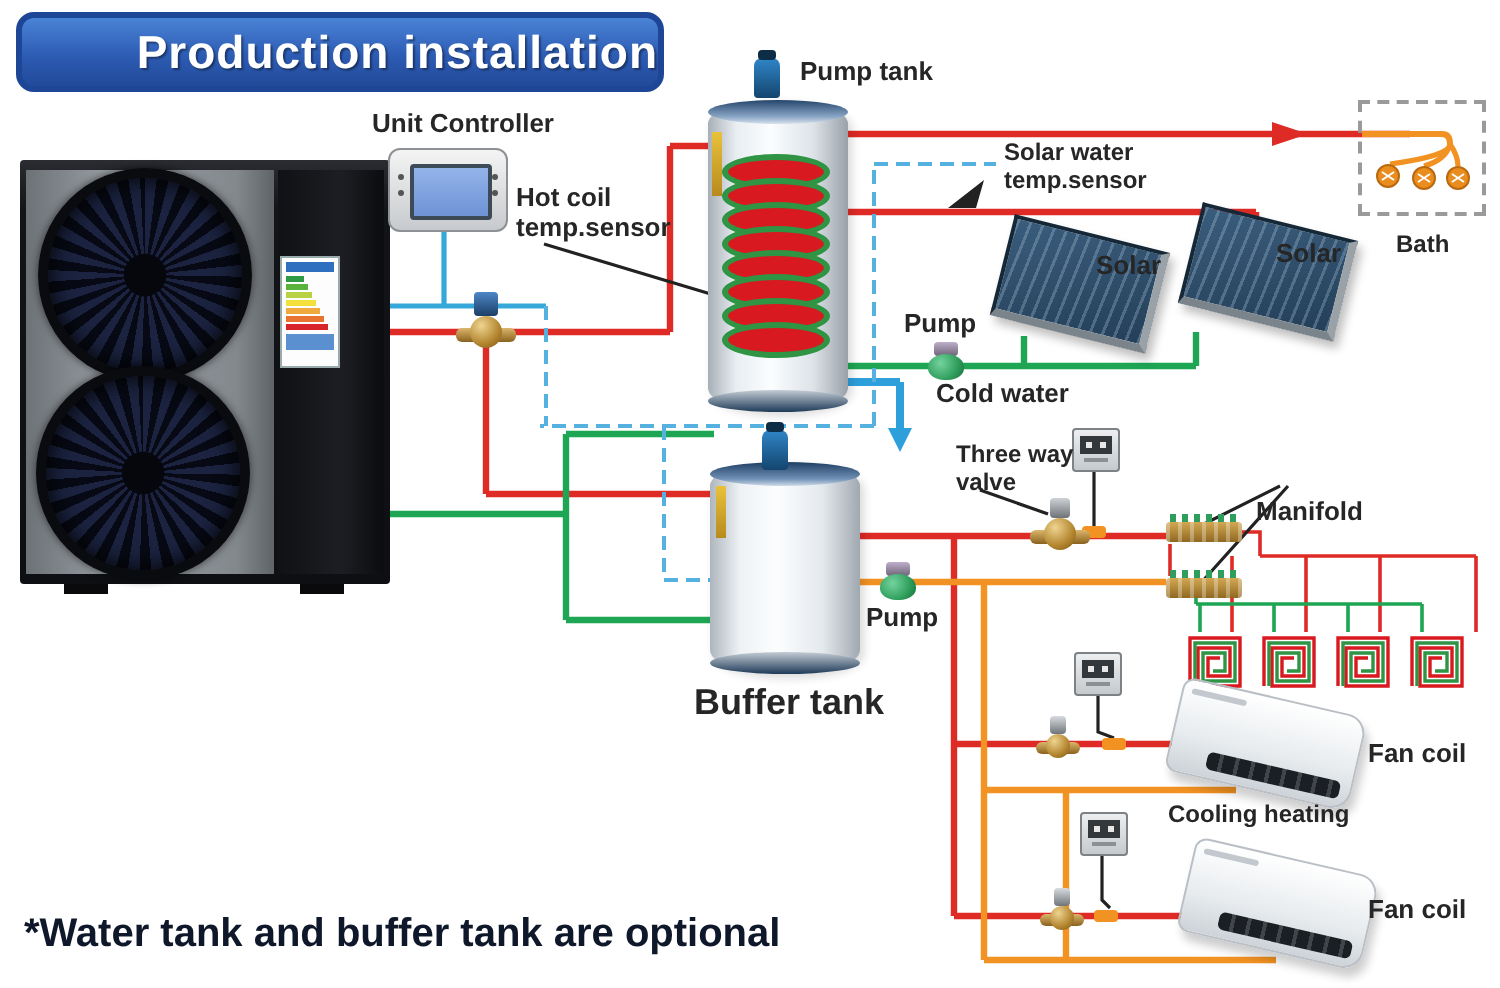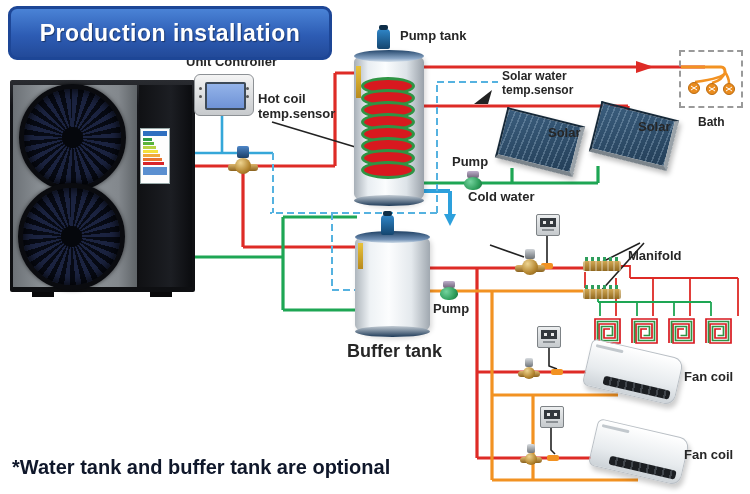--- a/index.html
+++ b/index.html
@@ -16,23 +16,23 @@
   .pc{stroke:var(--pipe-cyan);stroke-width:2.6;fill:none}
   .pb{stroke:var(--cold-blue);stroke-width:4;fill:none}
   .pd{stroke:var(--signal-dash);stroke-width:2;fill:none;stroke-dasharray:7 4}
   .pmr{stroke:var(--pipe-red);stroke-width:1.8;fill:none}
   .pmg{stroke:var(--pipe-green);stroke-width:1.8;fill:none}
   .pk{stroke:#222;stroke-width:1.6;fill:none}
   .cr{stroke:var(--coil-red);stroke-width:1.7;fill:none}
   .cg{stroke:var(--coil-green);stroke-width:1.7;fill:none}
 
   
-  .banner{left:8px;top:6px;width:324px;height:54px;z-index:7;border-radius:9px;
+  .banner{left:8px;top:6px;width:324px;height:40px;z-index:7;border-radius:9px;
     background:linear-gradient(180deg,#4a83d6,#2d5cb4 55%,#224a99);border:3px solid #1d4696;
-    display:flex;align-items:center;justify-content:center;box-sizing:border-box;}
+    display:flex;align-items:center;justify-content:flex-end;box-sizing:border-box;}
   .banner span{color:#fff;font-weight:bold;font-size:23px;letter-spacing:.5px;text-shadow:1px 1px 1px rgba(0,0,0,.4);}
 
   
   .hp{left:10px;top:80px;width:185px;height:212px;background:linear-gradient(180deg,#2a2c31,#131418 12%,#0e0f12);z-index:2;border-radius:2px;}
   .hp-face{position:absolute;left:3px;top:5px;width:124px;height:202px;background:linear-gradient(90deg,#6d7277,#9aa0a5 35%,#83888d 85%,#5f6468);}
   .hp-right{position:absolute;left:129px;top:5px;width:53px;height:202px;background:linear-gradient(90deg,#101114,#1c1e23 60%,#0b0c0f);}
   .fan{position:absolute;width:97px;height:97px;border-radius:50%;border:5px solid #0a0b0f;
     background:radial-gradient(circle,#05070c 0 15%,rgba(0,0,0,0) 16%),repeating-conic-gradient(from 0deg,#1b2340 0 7deg,#070a14 7deg 14deg);
     box-shadow:inset 0 0 12px #000, 0 0 4px rgba(0,0,0,.6);}
   .energy{position:absolute;left:130px;top:48px;width:30px;height:56px;background:#fdfdfd;border:1px solid #9aa;padding:2px;box-sizing:border-box;z-index:3;}
@@ -325,21 +325,24 @@
   <div class="lbl s13" style="left:400px;top:29px;">Pump tank</div>
   <div class="lbl s13" style="left:258px;top:92px;">Hot coil
 temp.sensor</div>
   <div class="lbl s12" style="left:502px;top:70px;">Solar water
 temp.sensor</div>
   <div class="lbl s13" style="left:548px;top:126px;">Solar</div>
   <div class="lbl s13" style="left:638px;top:120px;">Solar</div>
   <div class="lbl s14" style="left:698px;top:116px;">Bath</div>
   <div class="lbl s13" style="left:452px;top:155px;">Pump</div>
   <div class="lbl s13" style="left:468px;top:190px;">Cold water</div>
+  <div class="lbl s12" style="left:478px;top:221px;">Three way
+valve</div>
   <div class="lbl s13" style="left:628px;top:228px;margin-top:21px;">Manifold</div>
   <div class="lbl s18" style="left:347px;top:341px;">Buffer tank</div>
   <div class="lbl s13" style="left:433px;top:302px;">Pump</div>
   <div class="lbl s13" style="left:684px;top:370px;">Fan coil</div>
+  <div class="lbl s14" style="left:584px;top:401px;">Cooling heating</div>
   <div class="lbl s13" style="left:684px;top:448px;">Fan coil</div>
 
   <div class="abs footnote">*Water tank and buffer tank are optional</div>
 
 </div>
 
 </body></html>

